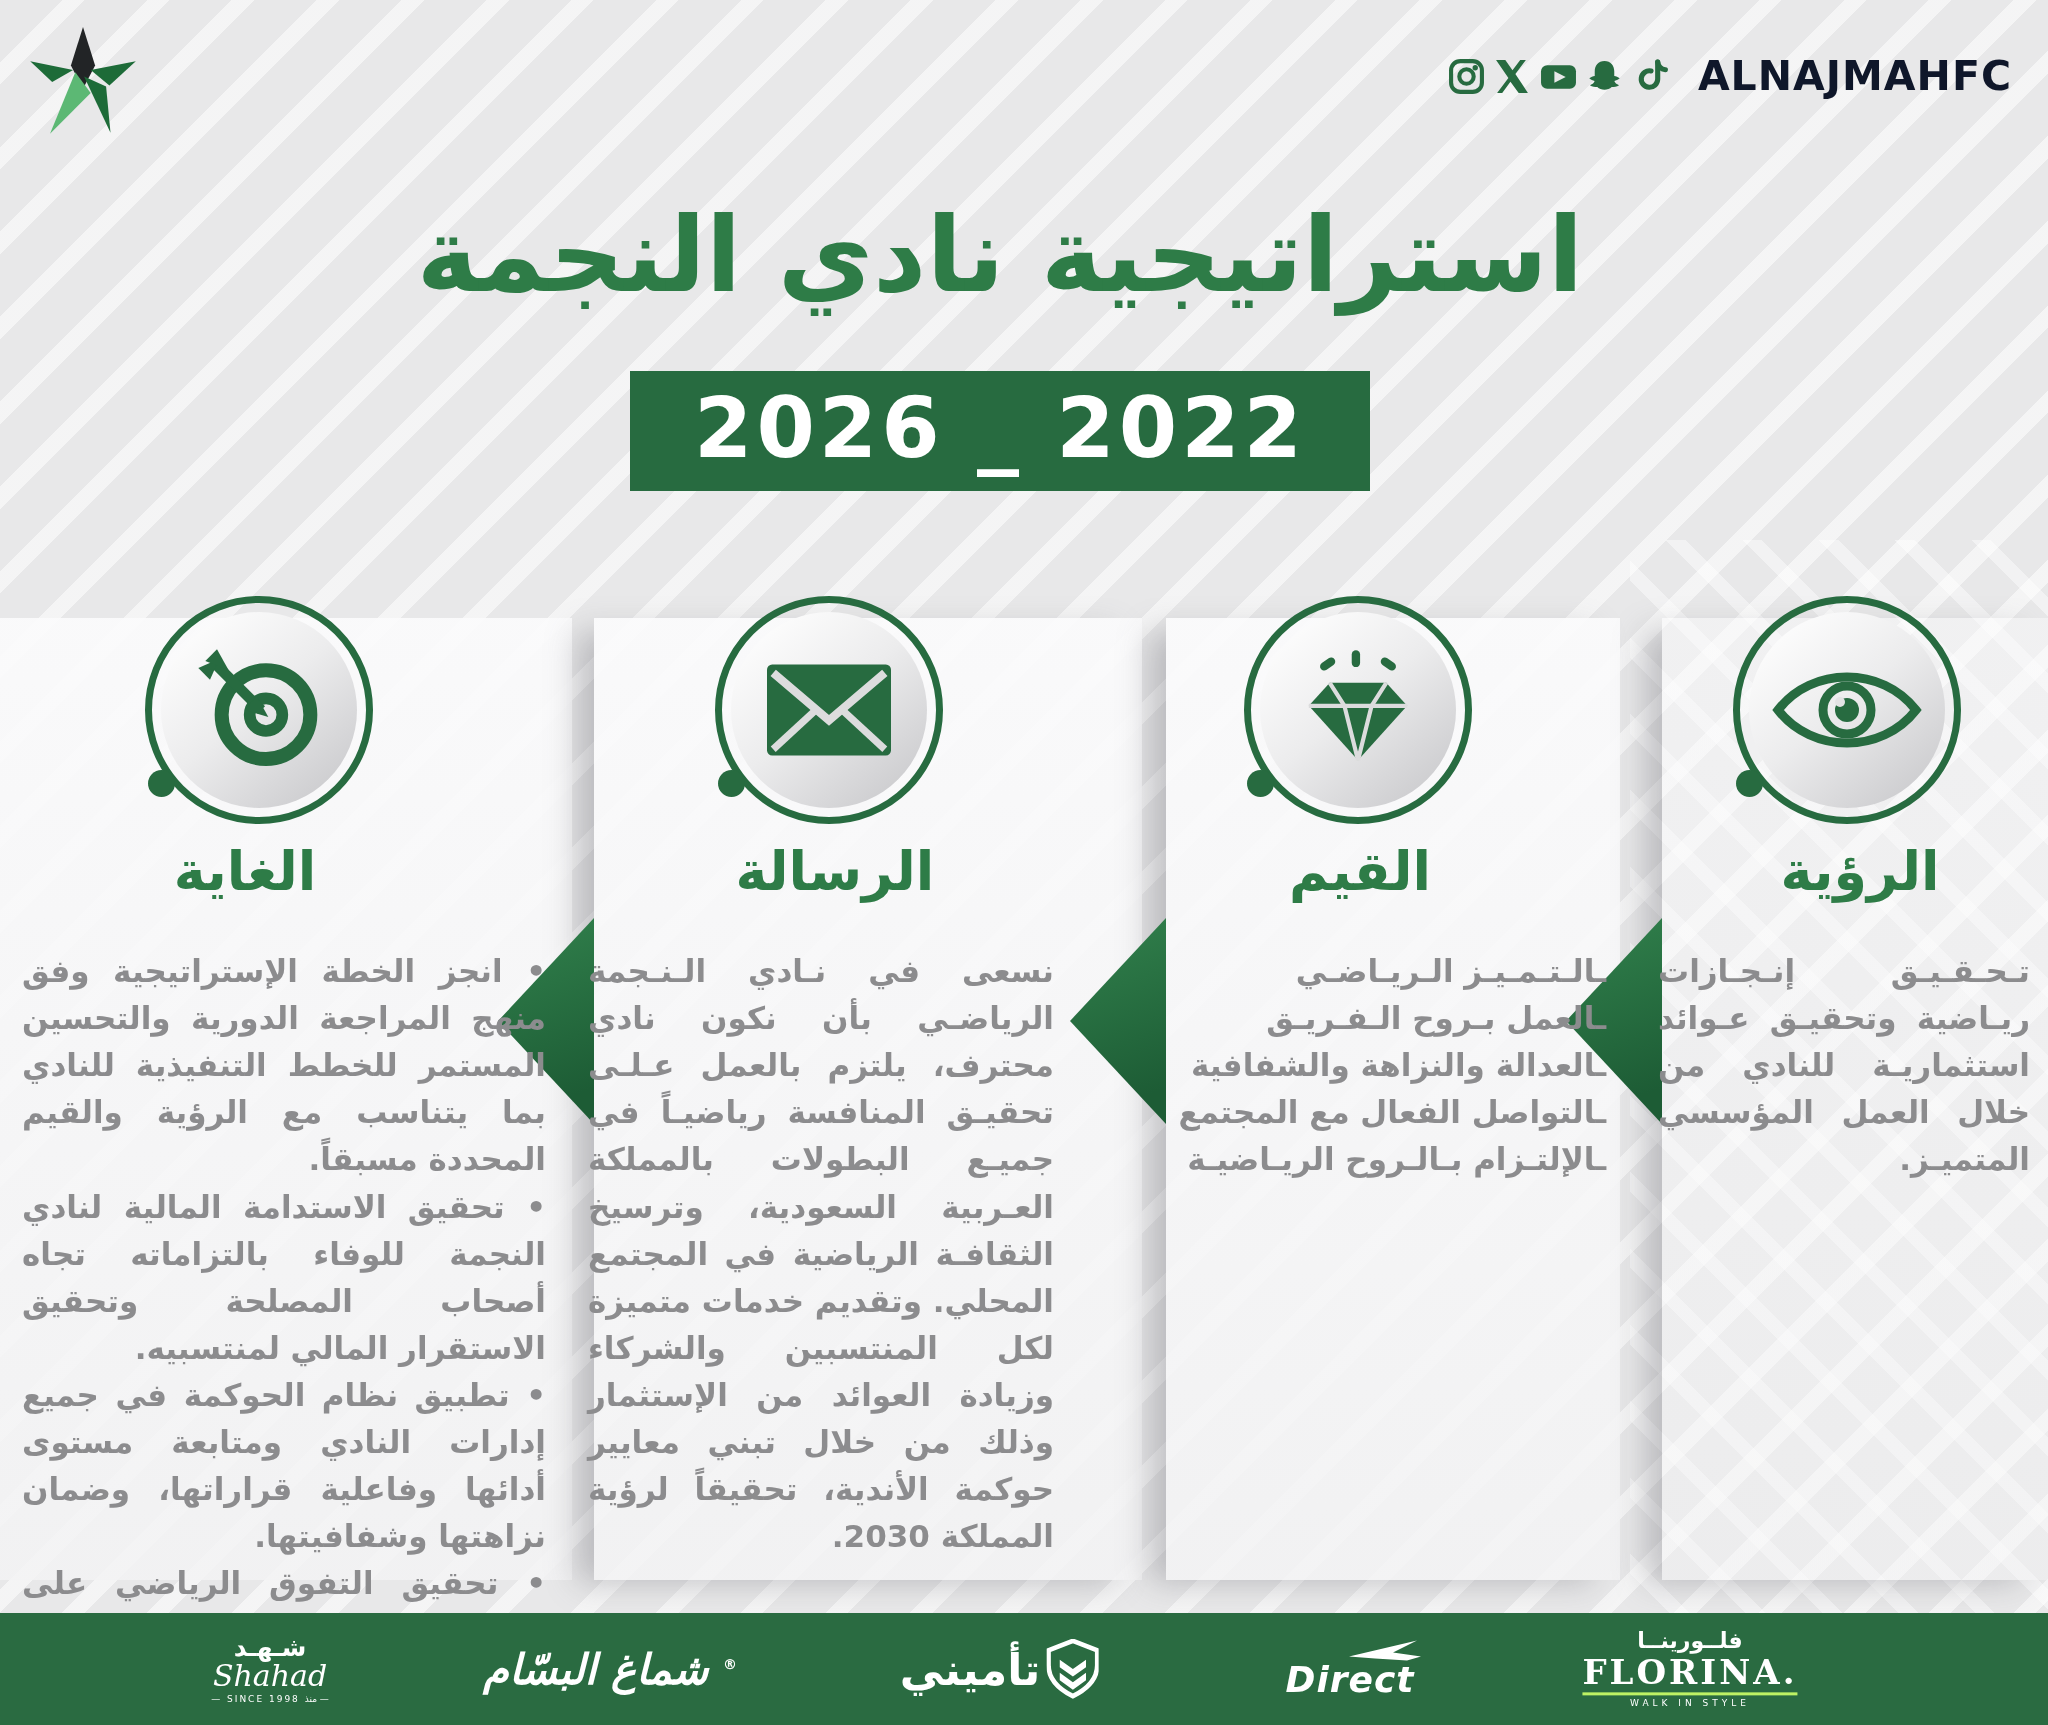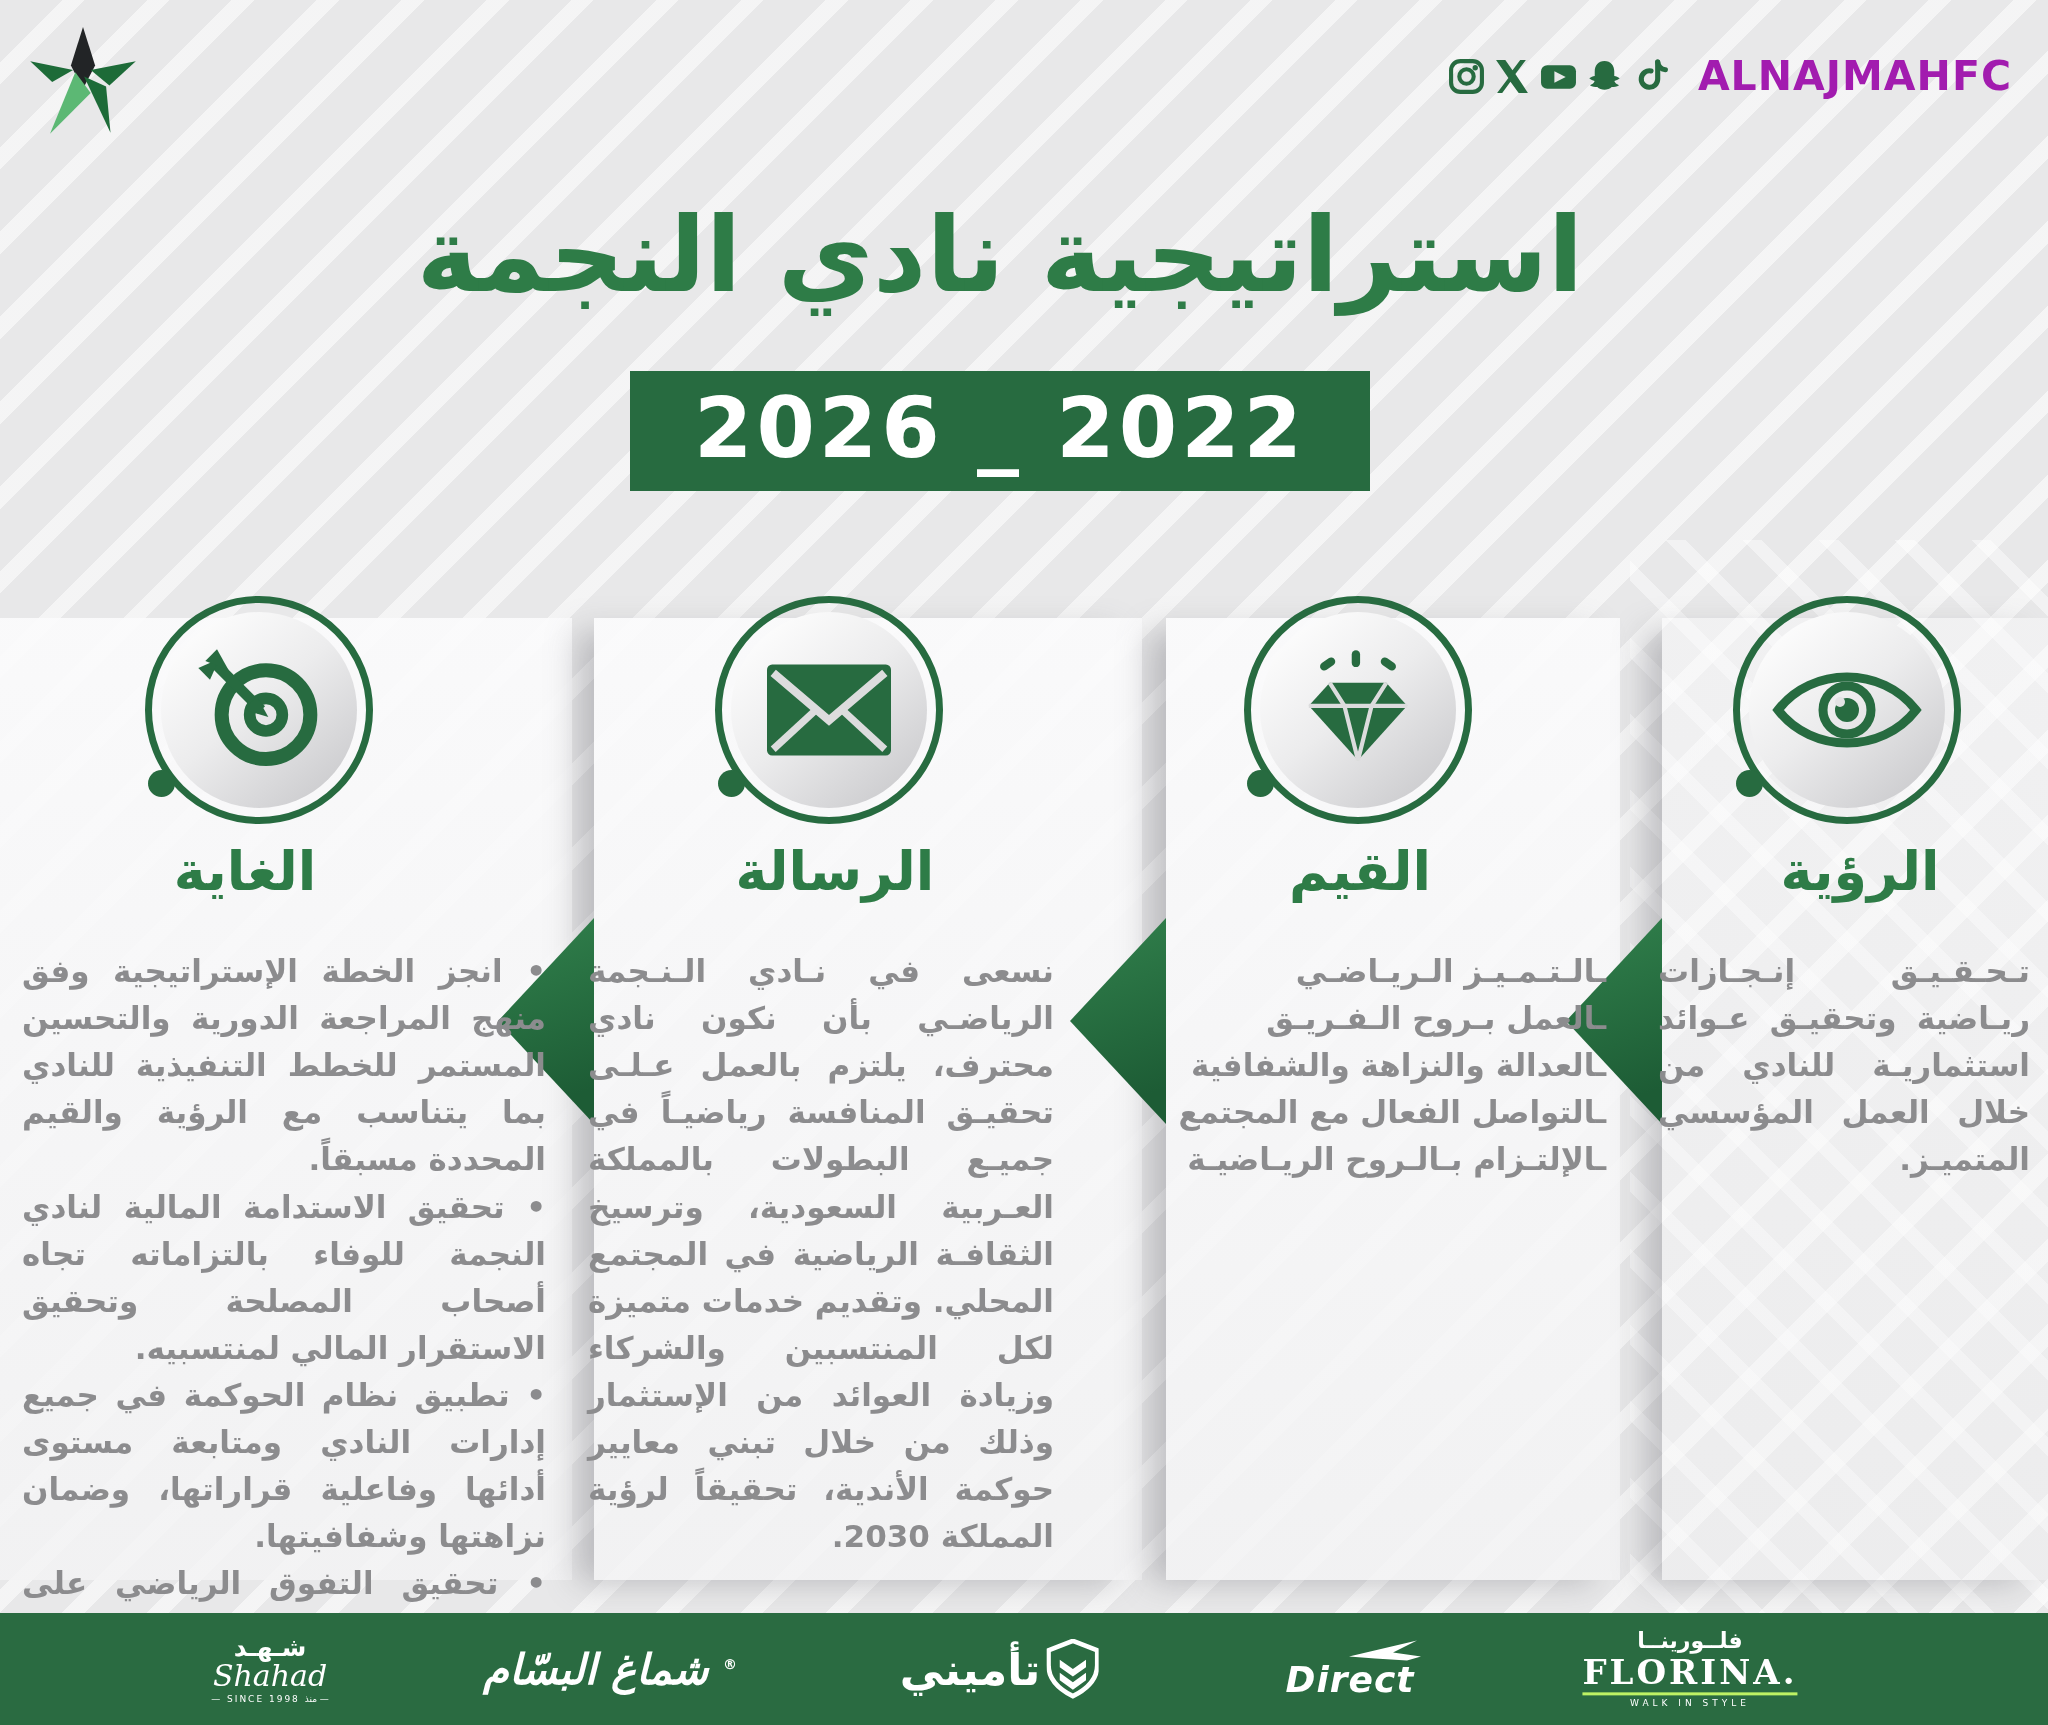--- a/index.html
+++ b/index.html
@@ -9,21 +9,21 @@
   .page::before{content:"";position:absolute;inset:0;z-index:0;
     background:repeating-linear-gradient(135deg,rgba(255,255,255,0) 0 44px,rgba(255,255,255,.55) 44px 60px);}
   .crosshatch{position:absolute;left:1630px;top:540px;width:418px;height:1090px;z-index:0;
     background:repeating-linear-gradient(45deg,rgba(255,255,255,0) 0 40px,rgba(255,255,255,.45) 40px 54px);}
 
   
   .star-logo{position:absolute;left:28px;top:22px;width:110px;height:118px;z-index:2;}
   .social{position:absolute;right:36px;top:52px;z-index:2;display:flex;align-items:center;gap:9px;color:#276b40;}
   .social .sicon{width:37px;height:37px;display:inline-flex;}
   .social .sicon svg{width:100%;height:100%;}
-  .social .handle{font-size:41px;font-weight:800;letter-spacing:1px;color:#a21caf;margin-left:20px;}
+  .social .handle{font-size:41px;font-weight:800;letter-spacing:1px;color:#0f172a;margin-left:20px;}
 
   
   .title-wrap{position:absolute;left:0;right:48px;top:196px;text-align:center;z-index:1;}
   .title-wrap h1{margin:0;font-size:104px;line-height:1.15;font-weight:800;color:#2e7c47;direction:rtl;}
   .year-box{display:inline-block;margin-top:36px;background:#276b40;color:#ffffff;direction:ltr;
     font-size:84px;font-weight:800;letter-spacing:4px;padding:8px 64px 14px 64px;}
 
   
   .panel{position:absolute;top:618px;height:962px;z-index:1;
     background:linear-gradient(180deg,rgba(251,251,252,.92),rgba(243,243,244,.85));

